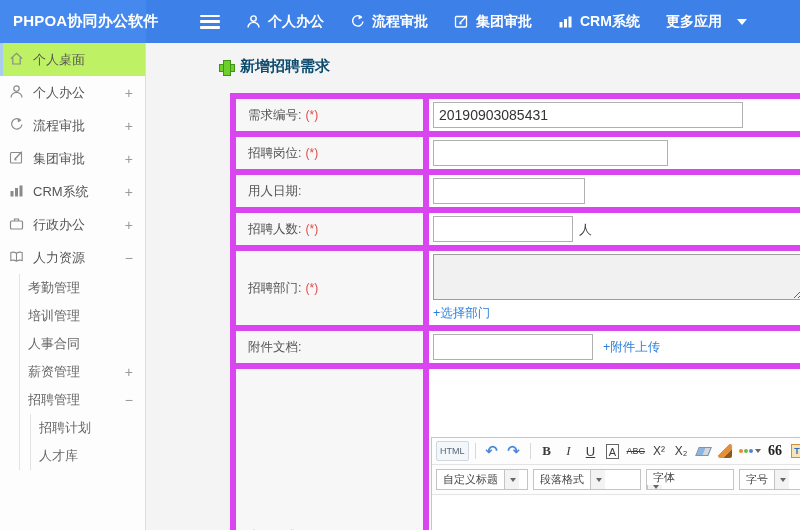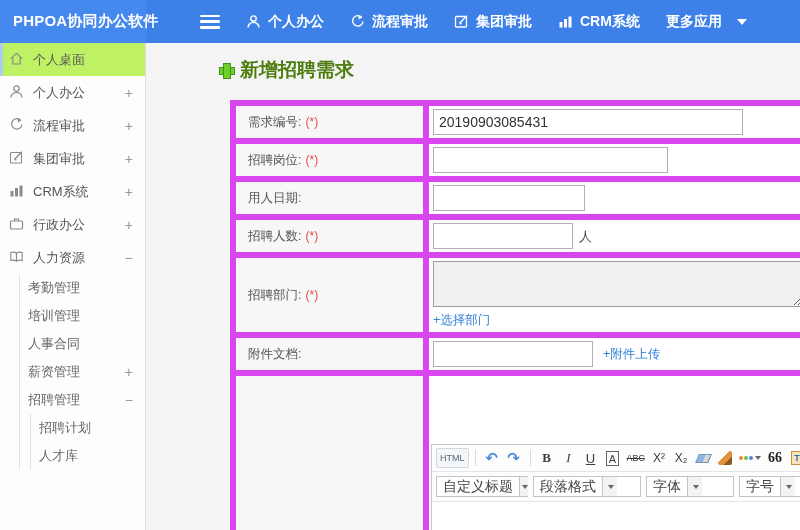--- a/index.html
+++ b/index.html
@@ -38,21 +38,21 @@
   .sub-group2 .sub-item { padding-left:8px; }
 
   
   .main { flex:1; background:#f4f4f4; padding:14px 0 0 73px; overflow:hidden; }
   .page-title { display:flex; align-items:center; gap:7px; }
   .plus-icon { position:relative; width:14px; height:14px; }
   .plus-icon::before, .plus-icon::after { content:""; position:absolute; background:#6fcf2a;
       border:1px solid #3f9416; }
   .plus-icon::before { left:0; top:4px; width:14px; height:6px; }
   .plus-icon::after { left:4px; top:0; width:6px; height:14px; }
-  .page-title h1 { font-size:19px; color:#4d7c0f; font-weight:bold; }
+  .page-title h1 { font-size:15px; color:#0c4a6e; font-weight:bold; }
 
   table.form { border-collapse:collapse; margin:17px 0 0 11px; width:920px; table-layout:fixed; }
   table.form td { border:6px solid #d946ef; vertical-align:middle; }
   td.lab { width:193px; background:#f7f7f7; padding:0 8px 0 12px; font-size:12.5px; color:#555; }
   td.val { background:#fff; padding:3px 4px; font-size:13px; color:#333; }
   .req { color:#e24c4c; margin-left:4px; font-size:12px; }
   .row-s td { height:33px; }
   input.txt { height:26px; border:1px solid #b0b0b0; background:#fff; padding:0 5px;
               font-size:14px; color:#333; font-family:inherit; }
   .w310 { width:310px; } .w235 { width:235px; } .w152 { width:152px; } .w140 { width:140px; } .w160 { width:160px; }
@@ -86,24 +86,24 @@
       linear-gradient(135deg,transparent 40%,#e2903a 40%,#e2903a 70%,#8a5a22 70%); border-radius:2px; }
   .dots-ic { display:flex; gap:1px; }
   .dots-ic i { width:4px; height:4px; border-radius:50%; display:block; }
   .dot-o { background:#e8883a; } .dot-g { background:#74b843; } .dot-b { background:#4a86d8; }
   .mini-caret { width:0; height:0; border-left:3px solid transparent; border-right:3px solid transparent;
                 border-top:4px solid #666; margin-left:2px; }
   .quote-ic { font-family:"Liberation Serif","DejaVu Serif",serif; font-weight:bold; font-size:14px; color:#222; }
   .paste-ic { width:13px; height:14px; border:1px solid #c9913f; background:#f7e3b8; display:flex;
               align-items:center; justify-content:center; font-size:9px; font-weight:bold; color:#2e6fc0; }
   .combo { display:flex; align-items:stretch; height:21px; border:1px solid #c4c4c4; background:#fff; }
-  .combo .cval { display:flex; align-items:center; padding:0 6px; font-size:14px; color:#444; white-space:nowrap; }
+  .combo .cval { display:flex; align-items:center; padding:0 6px; font-size:11px; color:#444; white-space:nowrap; }
   .combo .cbtn { width:15px; border-left:1px solid #c4c4c4; background:#f3f3f3; display:flex;
                  align-items:center; justify-content:center; cursor:pointer; }
-  .c1 { width:92px; } .c2 { width:108px; } .c3 { width:88px; } .c4 { width:88px; }
+  .c1 { width:92px; } .c2 { width:108px; } .c3 { width:88px;flex-direction:column; } .c4 { width:88px; }
   .edit-area { height:150px; background:#fff; }
 </style>
 </head>
 <body>
 
 <div class="app">
 
   <div class="navbar">
     <div class="brand">PHPOA协同办公软件</div>
     <div class="nav-right">

